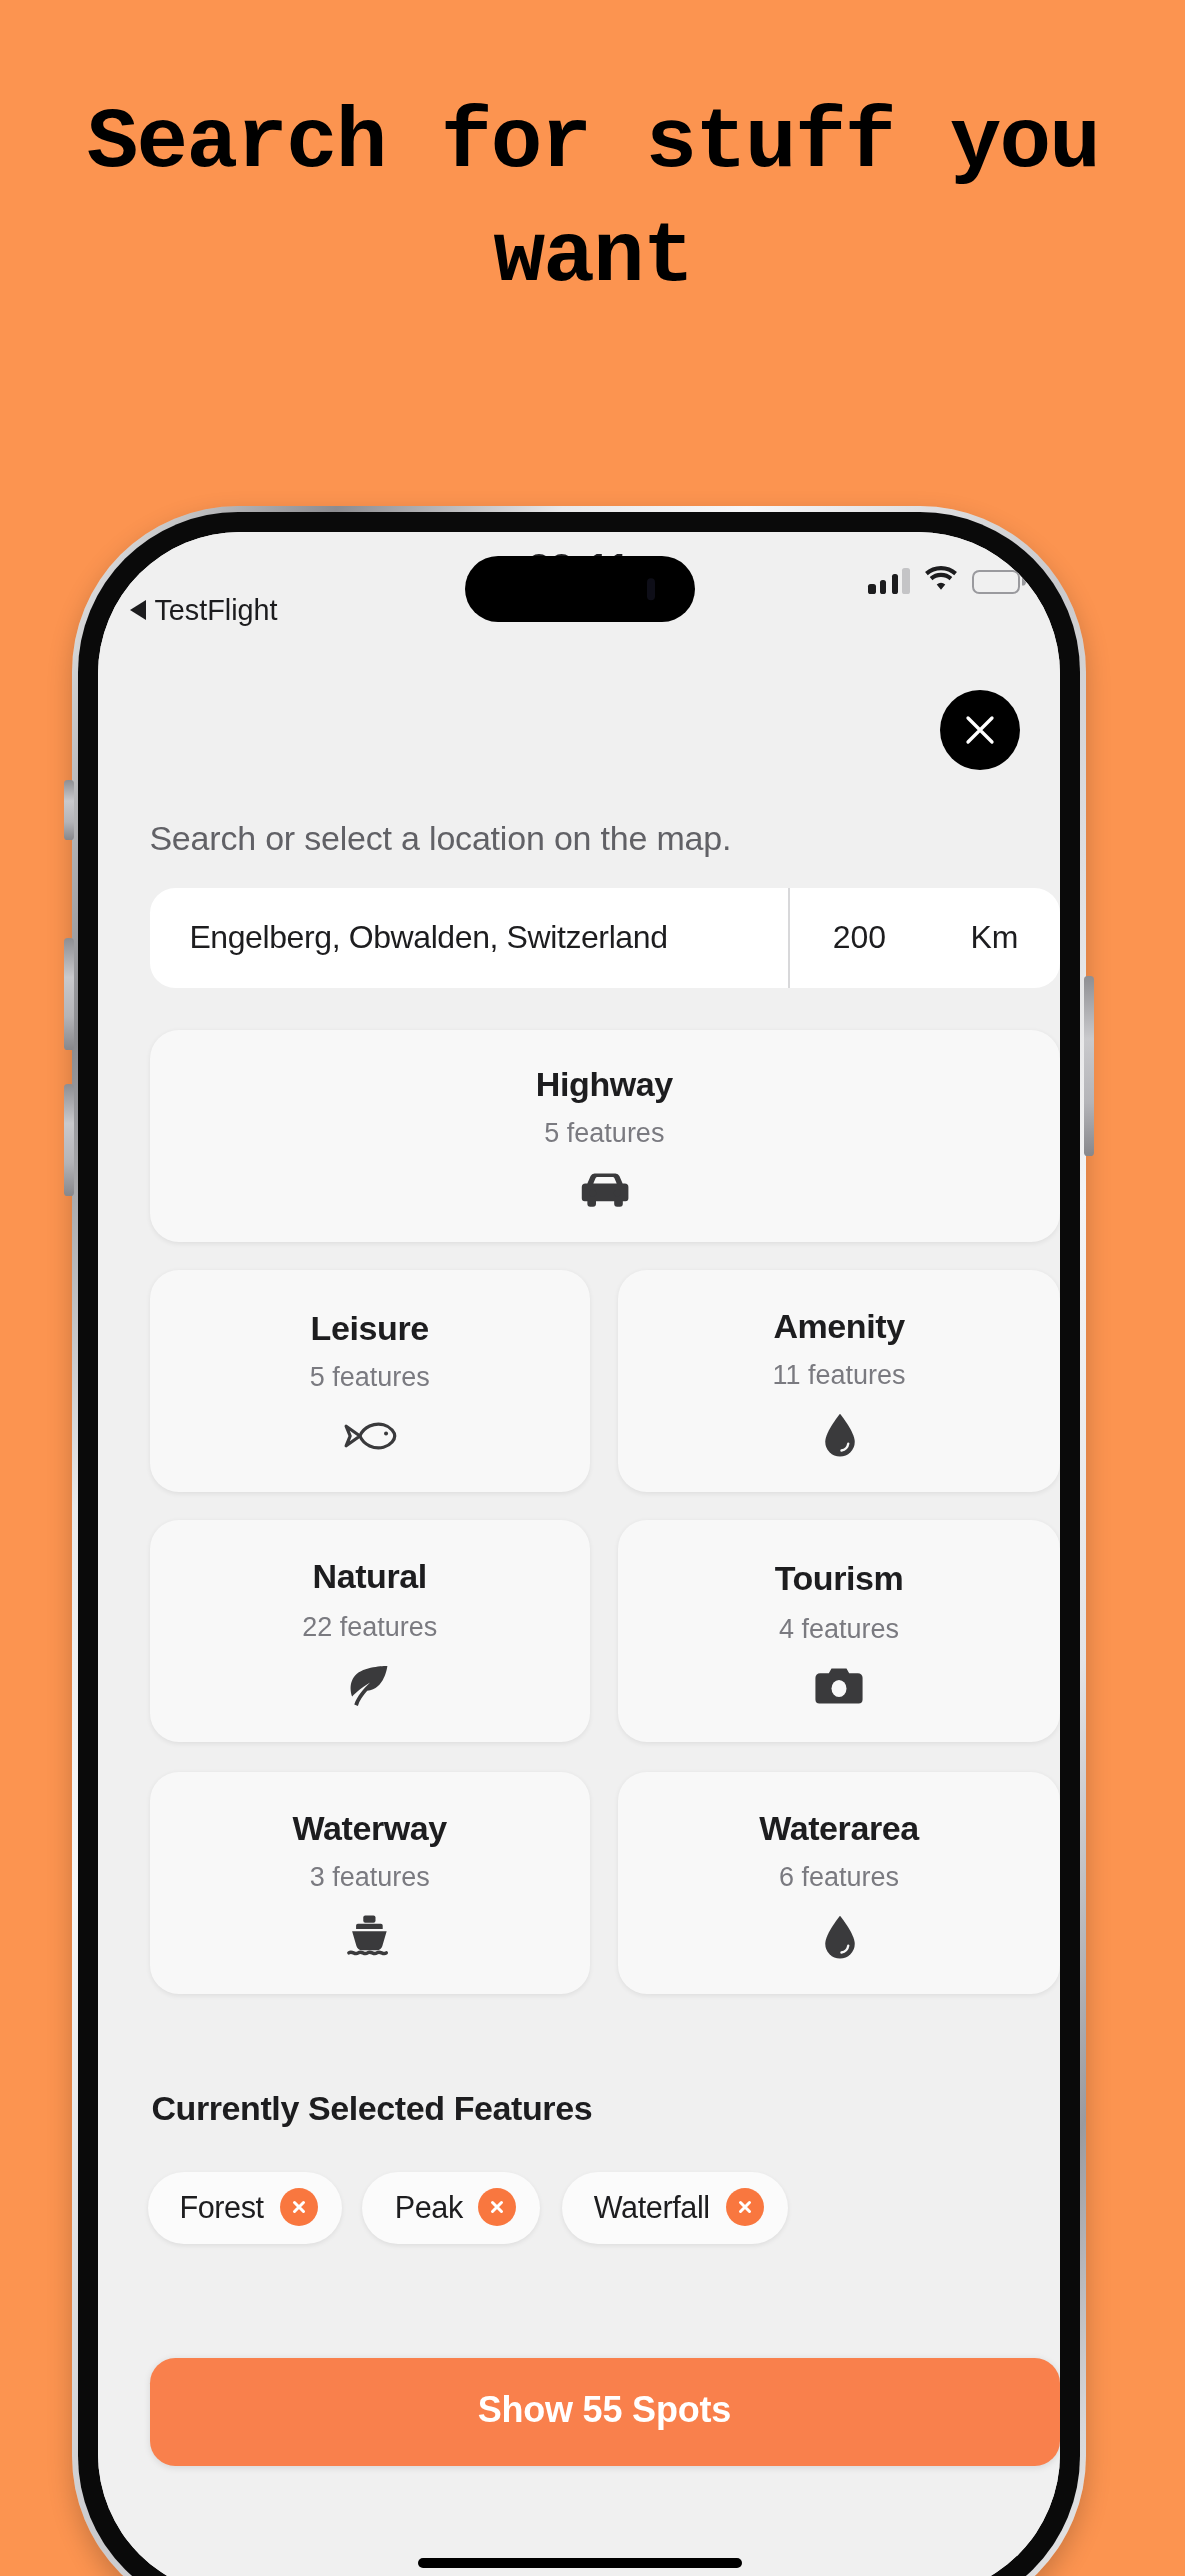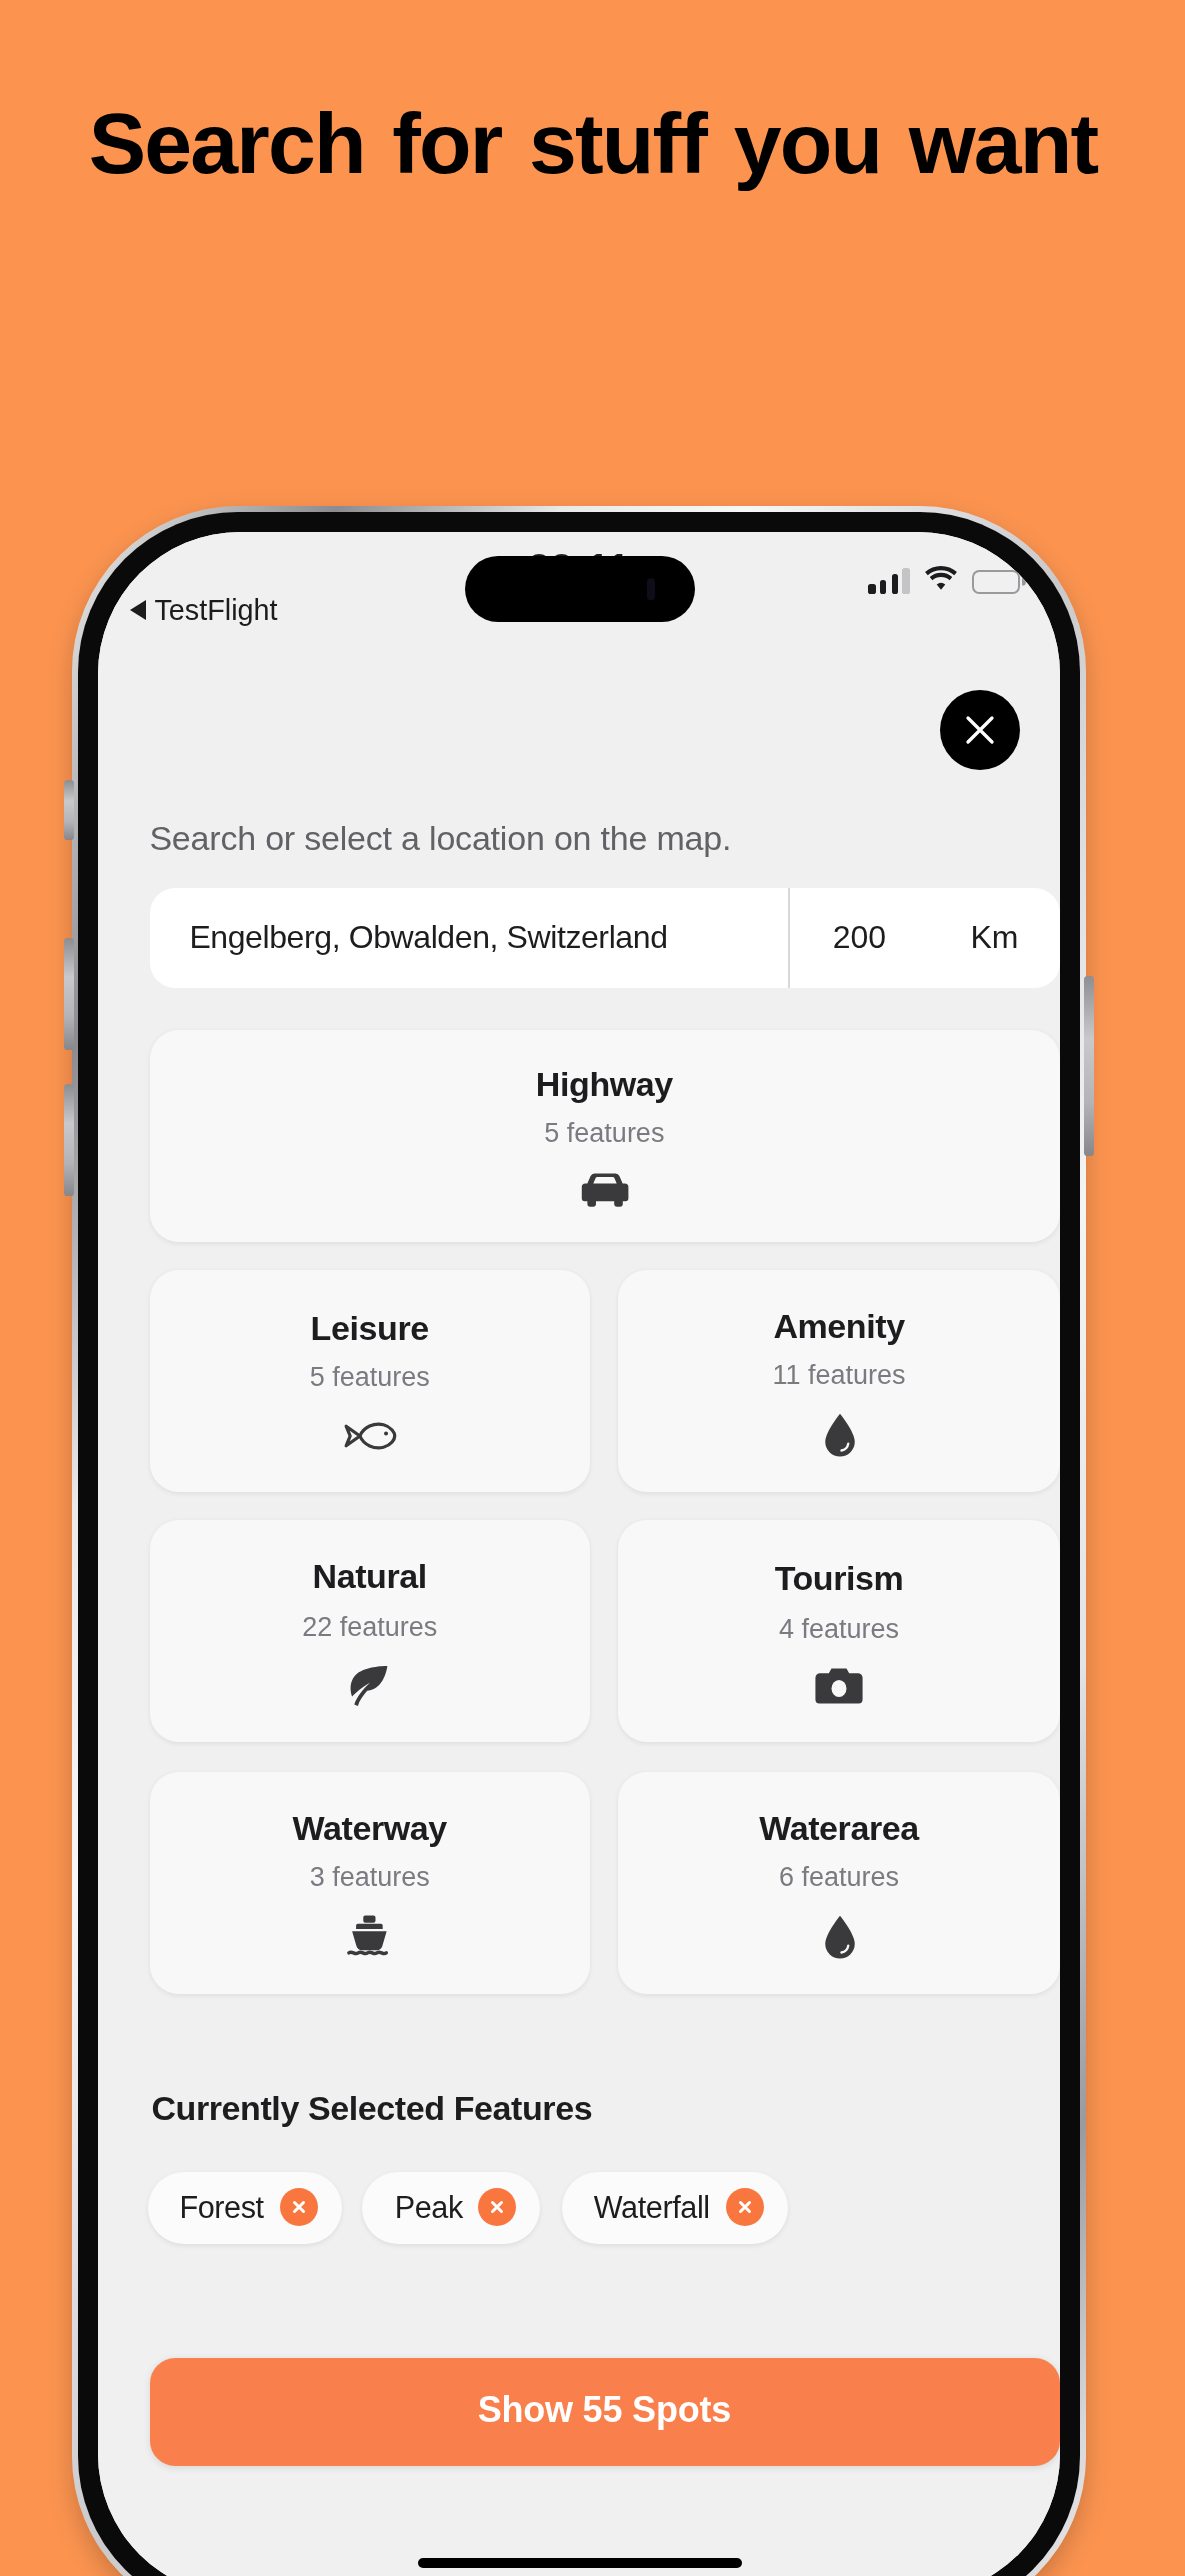--- a/index.html
+++ b/index.html
@@ -16,21 +16,21 @@
     overflow: hidden;
   }
 
   
   .headline {
     position: absolute;
     top: 86px;
     left: 0;
     width: 1186px;
     text-align: center;
-    font-family: Liberation Sans, sans-serif;
+    font-family: Liberation Mono, monospace;
     font-weight: 700;
     font-size: 86px;
     line-height: 1.33;
     letter-spacing: -1.8px;
     color: #000;
     word-spacing: 5.4px;
   }
 
   
   .phone-wrap {

